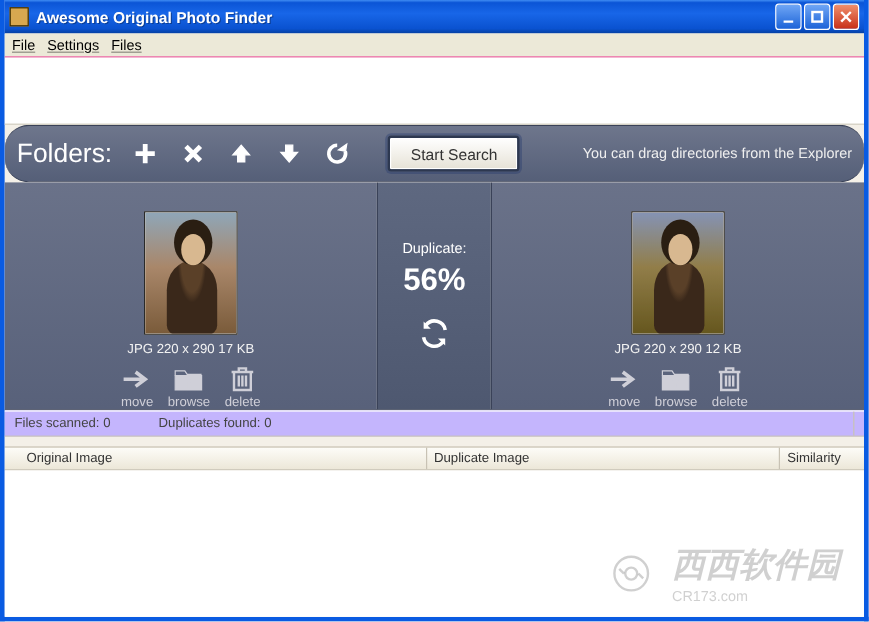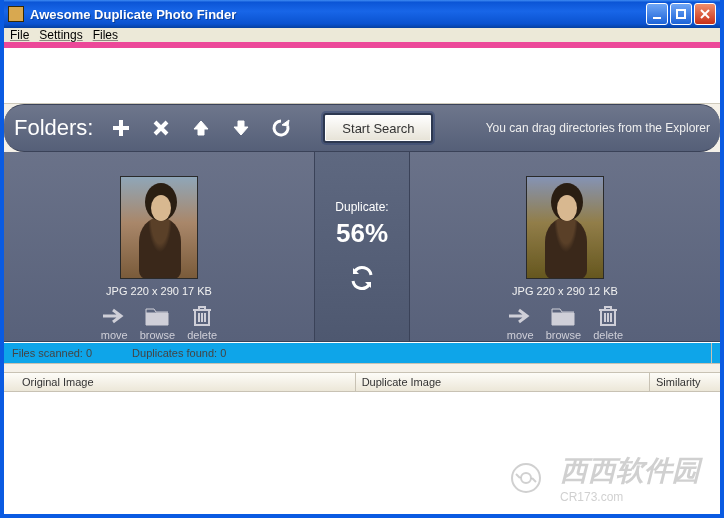--- a/index.html
+++ b/index.html
@@ -57,21 +57,21 @@
   display: flex;
   flex-direction: column;
 }
 
 .menu {
   height: 20px;
   background: #ECE9D8;
   display: flex;
   align-items: center;
   padding: 0 6px;
-  border-bottom: 6px solid #ec4899;
+  border-bottom: 1px solid #ec4899;
   font-size: 12px;
   gap: 10px;
 }
 .menu span { text-decoration: underline; text-decoration-color: rgba(0,0,0,0.4); }
 
 .spacer { height: 56px; background: #FFF; border-bottom: 1px solid #CFCABB; }
 
 
 .toolbar {
   height: 48px;
@@ -161,21 +161,21 @@
   color:#fff;
 }
 .center .sim-lbl { font-size: 12px; margin-bottom:4px; }
 .center .sim-val { font-size: 26px; font-weight:bold; }
 .center .swap { margin-top: 16px; }
 .center .swap svg { width:26px; height:26px; fill:#fff; }
 
 
 .status {
   height: 22px;
-  background: #0ea5e9;
+  background: #c4b5fd;
   display:flex; align-items:center;
   padding: 0 8px;
   gap: 40px;
   color:#444;
   border-top:1px solid #fff;
   border-bottom:1px solid #C8C2B4;
 }
 .status .sep { height:100%; width:1px; background:#C8C2B4; margin-left:auto; }
 
 .tab-row {
@@ -212,21 +212,21 @@
 }
 .watermark .small{ font-size:12px; font-style:normal; font-weight:normal; display:block; color:rgba(120,120,120,0.35);}
 .watermark svg{ width:36px; height:36px; stroke:rgba(120,120,120,0.35); fill:none; stroke-width:2;}
 </style>
 </head>
 <body>
 
 <div class="window">
   <div class="titlebar">
     <div class="app-icon"></div>
-    <div class="title">Awesome Duplicate Photo Finder</div>
+    <div class="title">Awesome Original Photo Finder</div>
     <div class="winbtns">
       <div class="winbtn min">
         <svg>
             <line x1="2" y1="10" x2="10" y2="10"></line>
           </svg>
       </div>
       <div class="winbtn max">
         <svg>
             <rect x="2" y="2" width="8" height="8"></rect>
           </svg>

